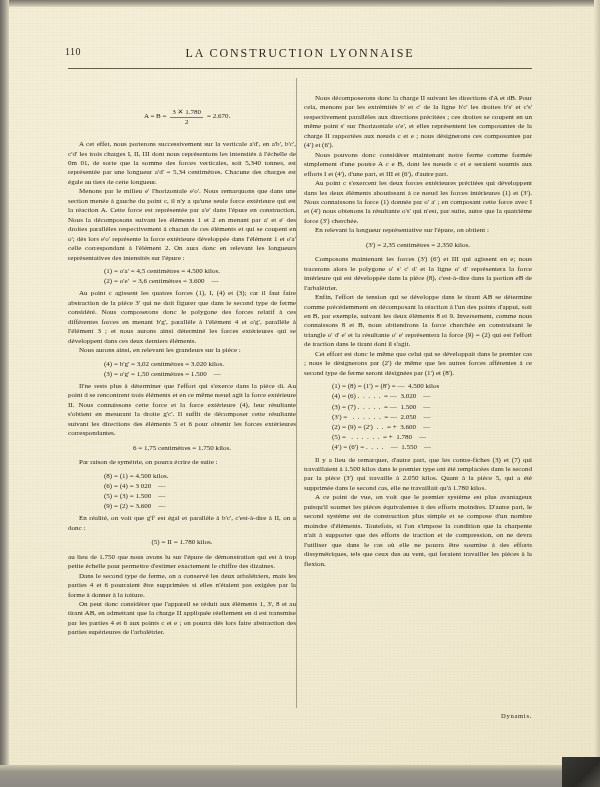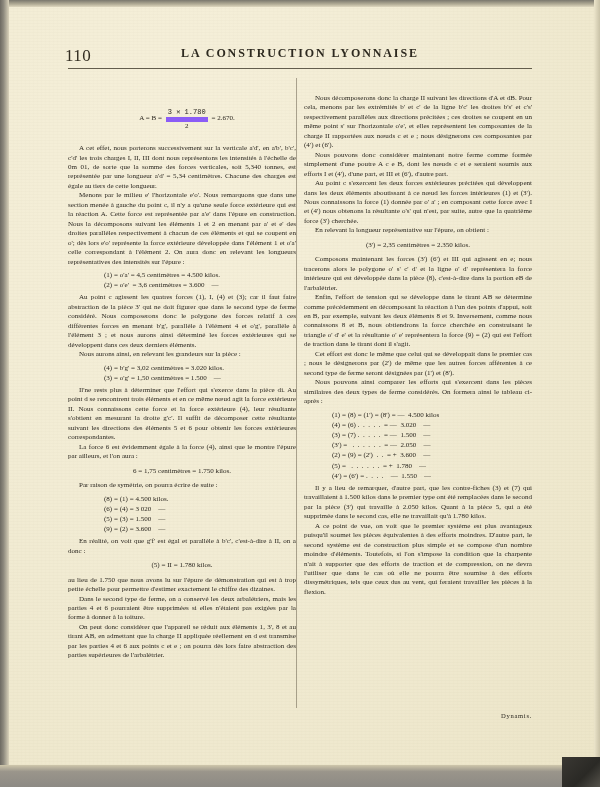--- a/index.html
+++ b/index.html
@@ -66,33 +66,32 @@
   
   #header {
     position: absolute;
     left: 65px; top: 46px;
     width: 470px;
     height: 20px;
   }
   #folio {
     position: absolute;
     left: 0; top: 0;
-    font-size: 17px;
+    font-size: 10px;
     letter-spacing: .4px;
     color: #332e22;
   }
   #running-title {
     position: absolute;
     left: 0; top: 0;
     width: 470px;
     text-align: center;
     font-size: 12px;
     letter-spacing: 1.9px;
     color: #2e2a20;
-    font-weight: bold;
   }
   #rule {
     position: absolute;
     left: 68px; top: 68px;
     width: 464px;
     height: 1px;
     background: #4a4435;
     opacity: .85;
   }
 
@@ -130,21 +129,21 @@
     margin: 5px 0 5px 0;
     white-space: pre;
   }
   .frac {
     display: inline-block;
     vertical-align: middle;
     text-align: center;
     line-height: 1.15;
     margin: 0 2px;
   }
-  .frac .num { display: block; border-bottom: 5px solid #8b5cf6; padding: 0 2px; font-family: Liberation Mono, monospace; }
+  .frac .num { display: block; border-bottom: 1px solid #8b5cf6; padding: 0 2px; }
   .frac .den { display: block; padding: 0 2px; }
   .list {
     text-indent: 0;
     margin: 3px 0 3px 0;
     padding-left: 36px;
     white-space: pre;
     line-height: 10.2px;
   }
   .list-wide { padding-left: 28px; }
   #signature {
@@ -191,21 +190,20 @@
     <p>Menons par le milieu e' l'horizontale e'o'. Nous remarquons que dans une section menée à gauche du point c, il n'y a qu'une seule force extérieure qui est la réaction A. Cette force est représentée par a'e' dans l'épure en construction. Nous la décomposons suivant les éléments 1 et 2 en menant par a' et e' des droites parallèles respectivement à chacun de ces éléments et qui se coupent en o'; dès lors e'o' représente la force extérieure développée dans l'élément 1 et o'a' celle correspondant à l'élément 2. On aura donc en relevant les longueurs représentatives des intensités sur l'épure :</p>
 
     <div class="list"><span>(1) = o'a' = 4,5 centimètres = 4.500 kilos.</span><br><span>(2) = o'e'  = 3,6 centimètres = 3.600    —</span></div>
 
     <p>Au point c agissent les quatres forces (1), I, (4) et (3); car il faut faire abstraction de la pièce 3' qui ne doit figurer que dans le second type de ferme considéré. Nous composerons donc le polygone des forces relatif à ces différentes forces en menant b'g', parallèle à l'élément 4 et o'g', parallèle à l'élément 3 ; et nous aurons ainsi déterminé les forces extérieures qui se développent dans ces deux derniers éléments.</p>
     <p>Nous aurons ainsi, en relevant les grandeurs sur la pièce :</p>
 
     <div class="list"><span>(4) = b'g' = 3,02 centimètres = 3.020 kilos.</span><br><span>(3) = o'g' = 1,50 centimètres = 1.500    —</span></div>
 
     <p>Il'ne rests plus à déterminer que l'effort qui s'exerce dans la pièce di. Au point d se rencontrent trois éléments et en ce même nœud agit la force extérieure II. Nous connaissons cette force et la force extérieure (4), leur résultante s'obtient en mesurant la droite g'c'. Il suffit de décomposer cette résultante suivant les directions des éléments 5 et 6 pour obtenir les forces extérieures correspondantes.</p>
-    <p>La force 6 est évidemment égale à la force (4), ainsi que le montre l'épure par ailleurs, et l'on aura :</p>
 
     <p class="eq">6 = 1,75 centimètres = 1.750 kilos.</p>
 
     <p>Par raison de symétrie, on pourra écrire de suite :</p>
 
     <div class="list"><span>(8) = (1) = 4.500 kilos.</span><br><span>(6) = (4) = 3 020    —</span><br><span>(5) = (3) = 1.500    —</span><br><span>(9) = (2) = 3.600    —</span></div>
 
     <p>En réalité, on voit que g'f' est égal et parallèle à b'c', c'est-à-dire à II, on a donc :</p>
 
     <p class="eq">(5) = II = 1.780 kilos.</p>
@@ -219,21 +217,20 @@
     <p>Nous décomposerons donc la charge II suivant les directions d'A et dB. Pour cela, menons par les extrémités b' et c' de la ligne b'c' les droites b's' et c's' respectivement parallèles aux directions précitées ; ces droites se coupent en un même point s' sur l'horizontale o'e', et elles représentent les composantes de la charge II rapportées aux nœuds c et e ; nous désignerons ces composantes par (4') et (6').</p>
     <p>Nous pouvons donc considérer maintenant notre ferme comme formée simplement d'une poutre A c e B, dont les nœuds c et e seraient soumis aux efforts I et (4'), d'une part, et III et (6'), d'autre part.</p>
     <p>Au point c s'exercent les deux forces extérieures précitées qui développent dans les deux éléments aboutissant à ce nœud les forces intérieures (1) et (3'). Nous connaissons la force (1) donnée par o' a' ; en composant cette force avec I et (4') nous obtenons la résultante o's' qui n'est, par suite, autre que la quatrième force (3') cherchée.</p>
     <p>En relevant la longueur représentative sur l'épure, on obtient :</p>
 
     <p class="eq">(3') = 2,35 centimètres = 2.350 kilos.</p>
 
     <p>Composons maintenant les forces (3') (6') et III qui agissent en e; nous tracerons alors le polygone o' s' c' d' et la ligne o' d' représentera la force intérieure qui est développée dans la pièce (8), c'est-à-dire dans la portion eB de l'arbalétrier.</p>
     <p>Enfin, l'effort de tension qui se développe dans le tirant AB se détermine comme précédemment en décomposant la réaction à l'un des points d'appui, soit en B, par exemple, suivant les deux éléments 8 et 9. Inversement, comme nous connaissons 8 et B, nous obtiendrons la force cherchée en construisant le triangle o' d' e' et la résultante o' e' représentera la force (9) = (2) qui est l'effort de traction dans le tirant dont il s'agit.</p>
     <p>Cet effort est donc le même que celui qui se développait dans le premier cas ; nous le désignerons par (2') de même que les autres forces afférentes à ce second type de ferme seront désignées par (1') et (8').</p>
-    <p>Nous pouvons ainsi comparer les efforts qui s'exercent dans les pièces similaires des deux types de ferme considérés. On formera ainsi le tableau ci-après :</p>
 
     <div class="list list-wide"><span>(1) = (8) = (1') = (8') = —  4.500 kilos</span><br><span>(4) = (6) .  .  .  .  .  = —  3.020    —</span><br><span>(3) = (7) .  .  .  .  .  = —  1.500    —</span><br><span>(3') =   .  .  .  .  .  .  = —  2.050    —</span><br><span>(2) = (9) = (2')  .  .  = +  3.600    —</span><br><span>(5) =   .  .  .  .  .  .  = +  1.780    —</span><br><span>(4') = (6') = .  .  .  .    —  1.550    —</span></div>
 
     <p>Il y a lieu de remarquer, d'autre part, que les contre-fiches (3) et (7) qui travaillaient à 1.500 kilos dans le premier type ont été remplacées dans le second par la pièce (3') qui travaille à 2.050 kilos. Quant à la pièce 5, qui a été supprimée dans le second cas, elle ne travaillait qu'à 1.780 kilos.</p>
     <p>A ce point de vue, on voit que le premier système est plus avantageux puisqu'il soumet les pièces équivalentes à des efforts moindres. D'autre part, le second système est de construction plus simple et se compose d'un nombre moindre d'éléments. Toutefois, si l'on s'impose la condition que la charpente n'ait à supporter que des efforts de traction et de compression, on ne devra l'utiliser que dans le cas où elle ne pourra être soumise à des efforts dissymétriques, tels que ceux dus au vent, qui feraient travailler les pièces à la flexion.</p>
   </div>
 
   <div id="signature">Dynamis.</div>
 
 </div>

